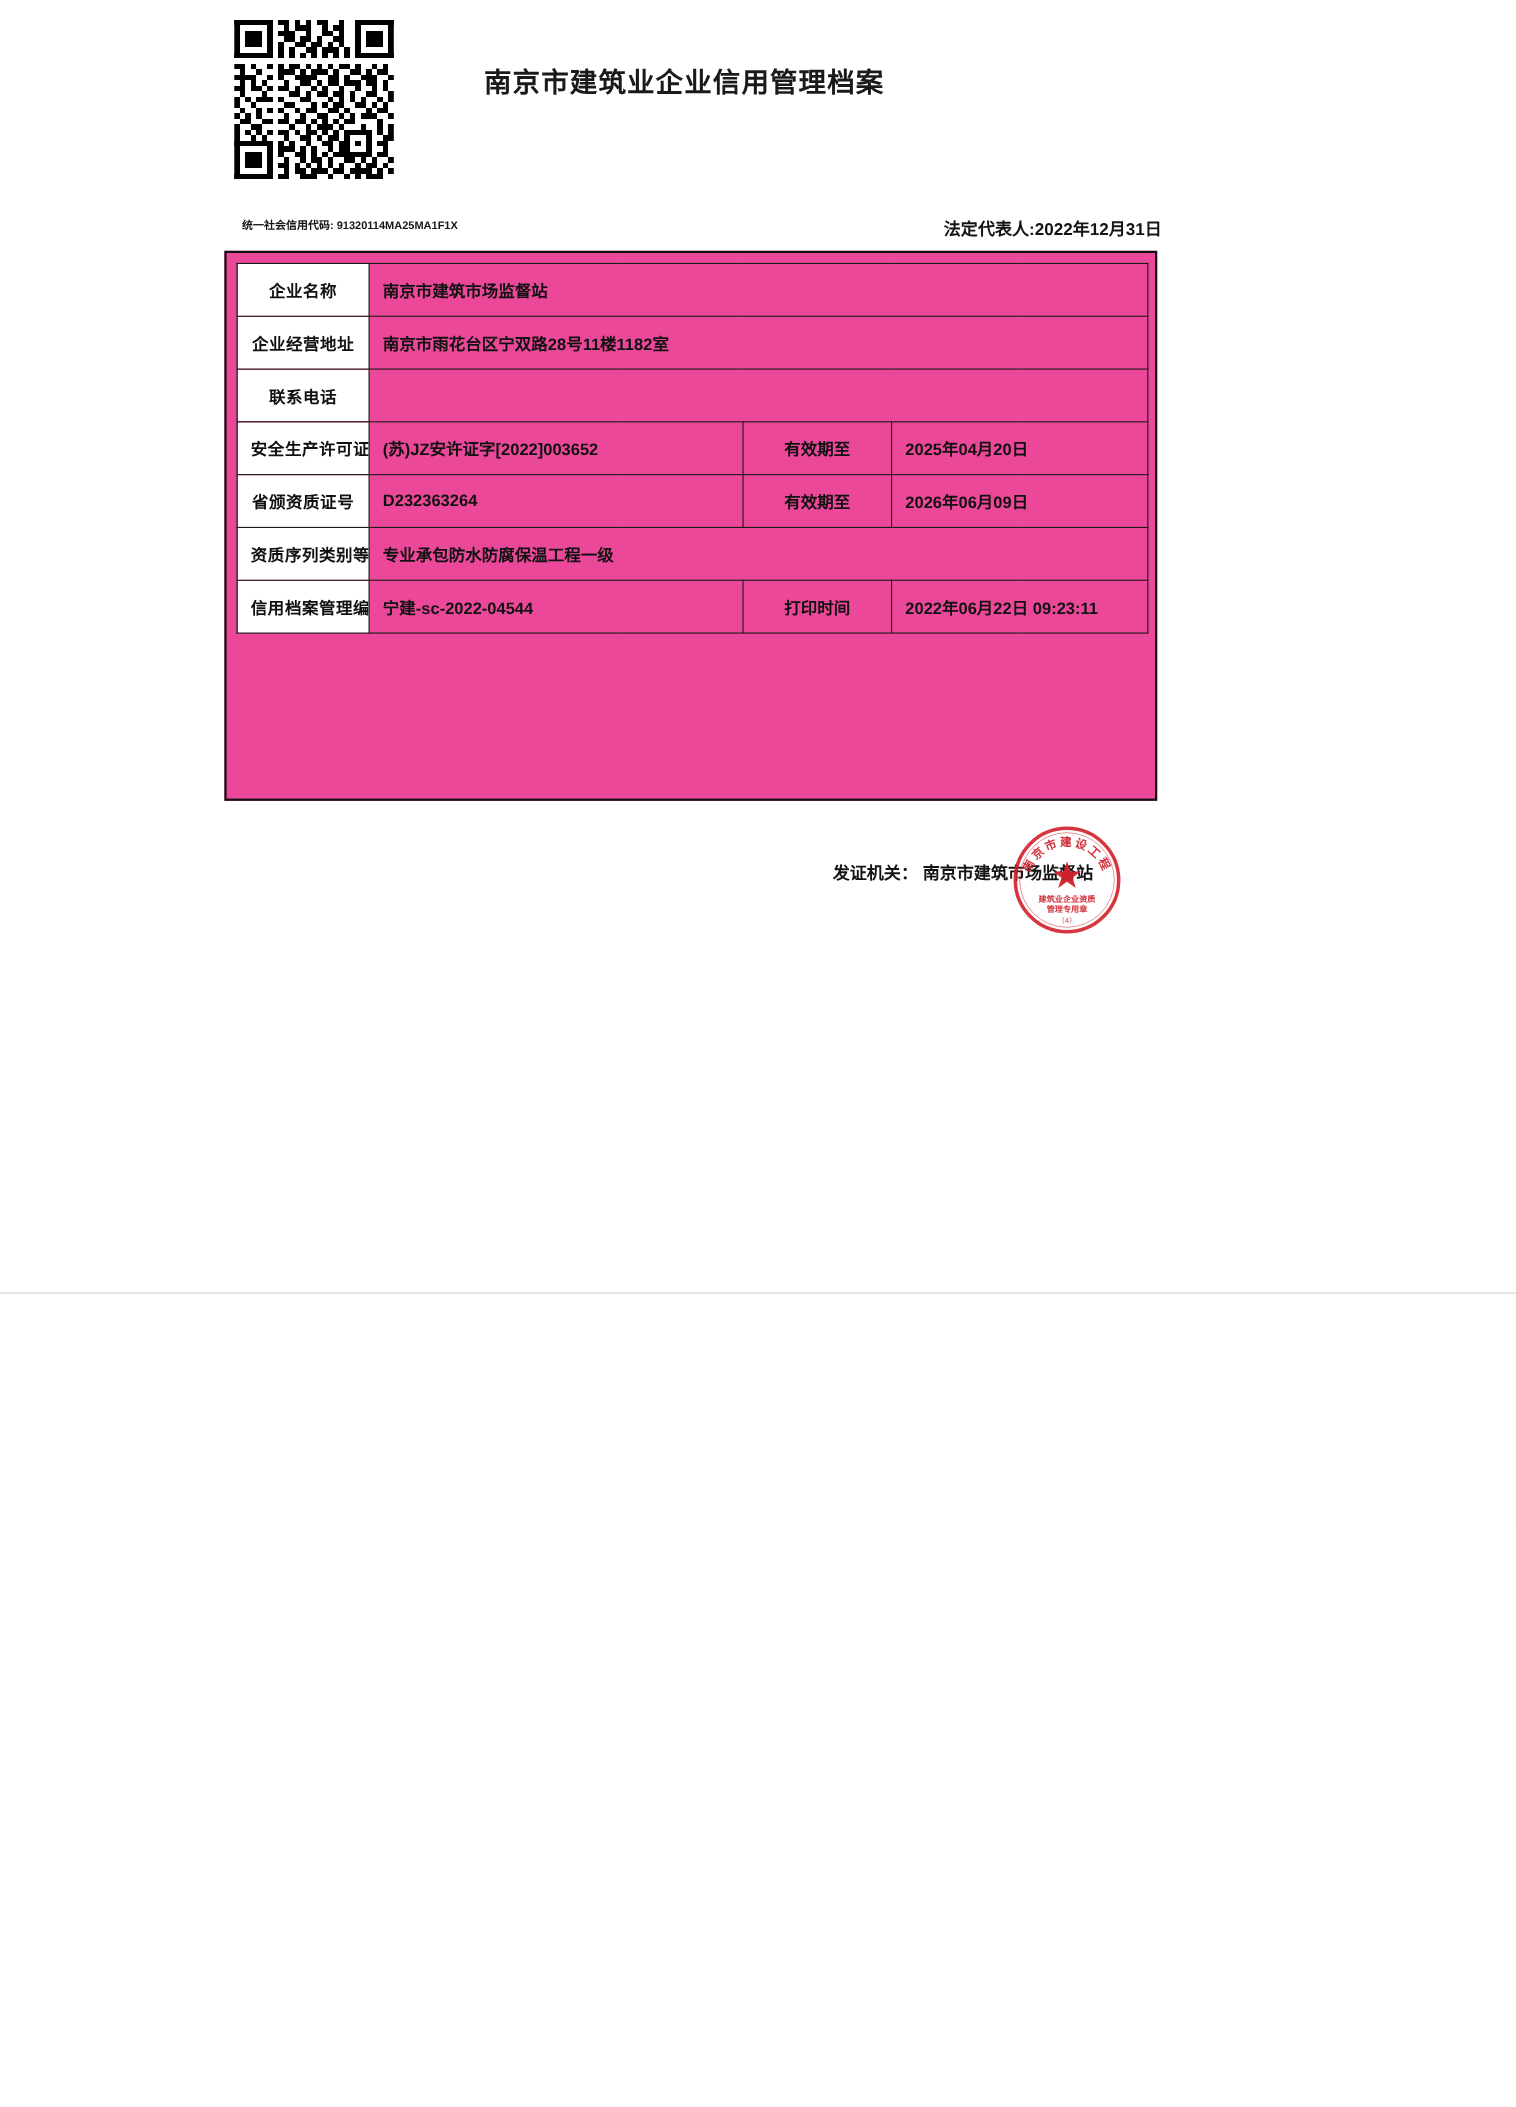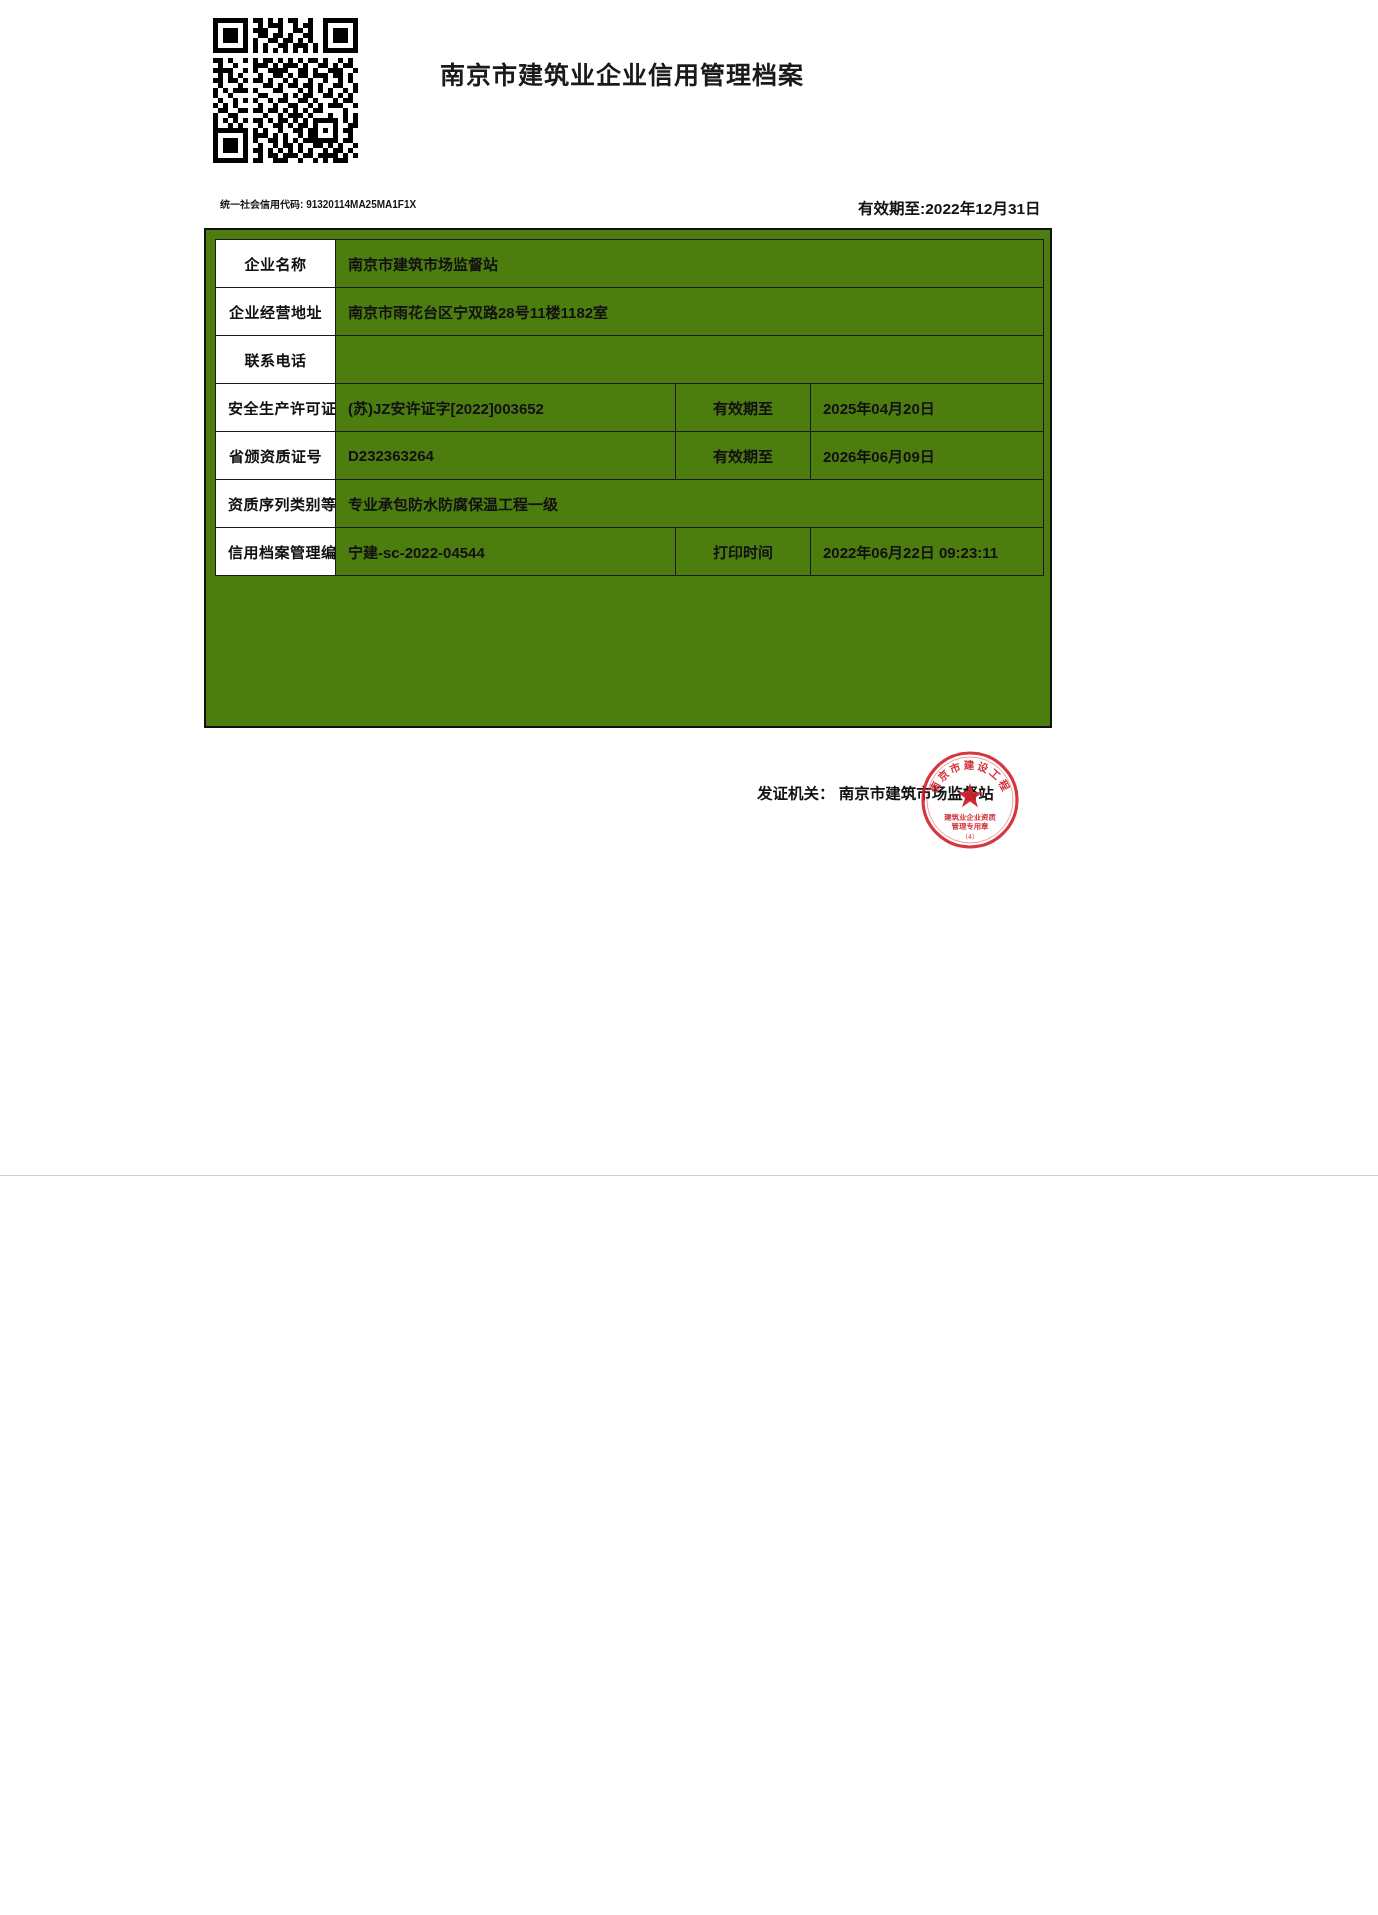--- a/index.html
+++ b/index.html
@@ -86,21 +86,21 @@
   
   .frame {
     position: absolute;
     left: 204px;
     top: 228px;
     width: 848px;
     height: 500px;
     border: 2px solid #111111;
     box-sizing: border-box;
     padding: 9px;
-    background: #4d7c0f;
+    background: #ec4899;
   }
   table.info {
     width: 100%;
     border-collapse: collapse;
     table-layout: fixed;
   }
   table.info td {
     border: 1px solid #1a1a1a;
     height: 47px;
     padding: 0 12px;
@@ -404,21 +404,21 @@
         </svg>
       </div>
       <div class="doc-title">南京市建筑业企业信用管理档案</div>
     </div>
 
     <div class="meta">
       <div class="meta-left">
         <span>统一社会信用代码:</span>
         <span>91320114MA25MA1F1X</span>
       </div>
-      <div class="meta-right">有效期至:2022年12月31日</div>
+      <div class="meta-right">法定代表人:2022年12月31日</div>
     </div>
 
     <div class="frame">
       <table class="info">
         <colgroup>
           <col style="width:120px">
           <col style="width:225px">
           <col style="width:115px">
           <col style="width:135px">
           <col style="width:115px">

